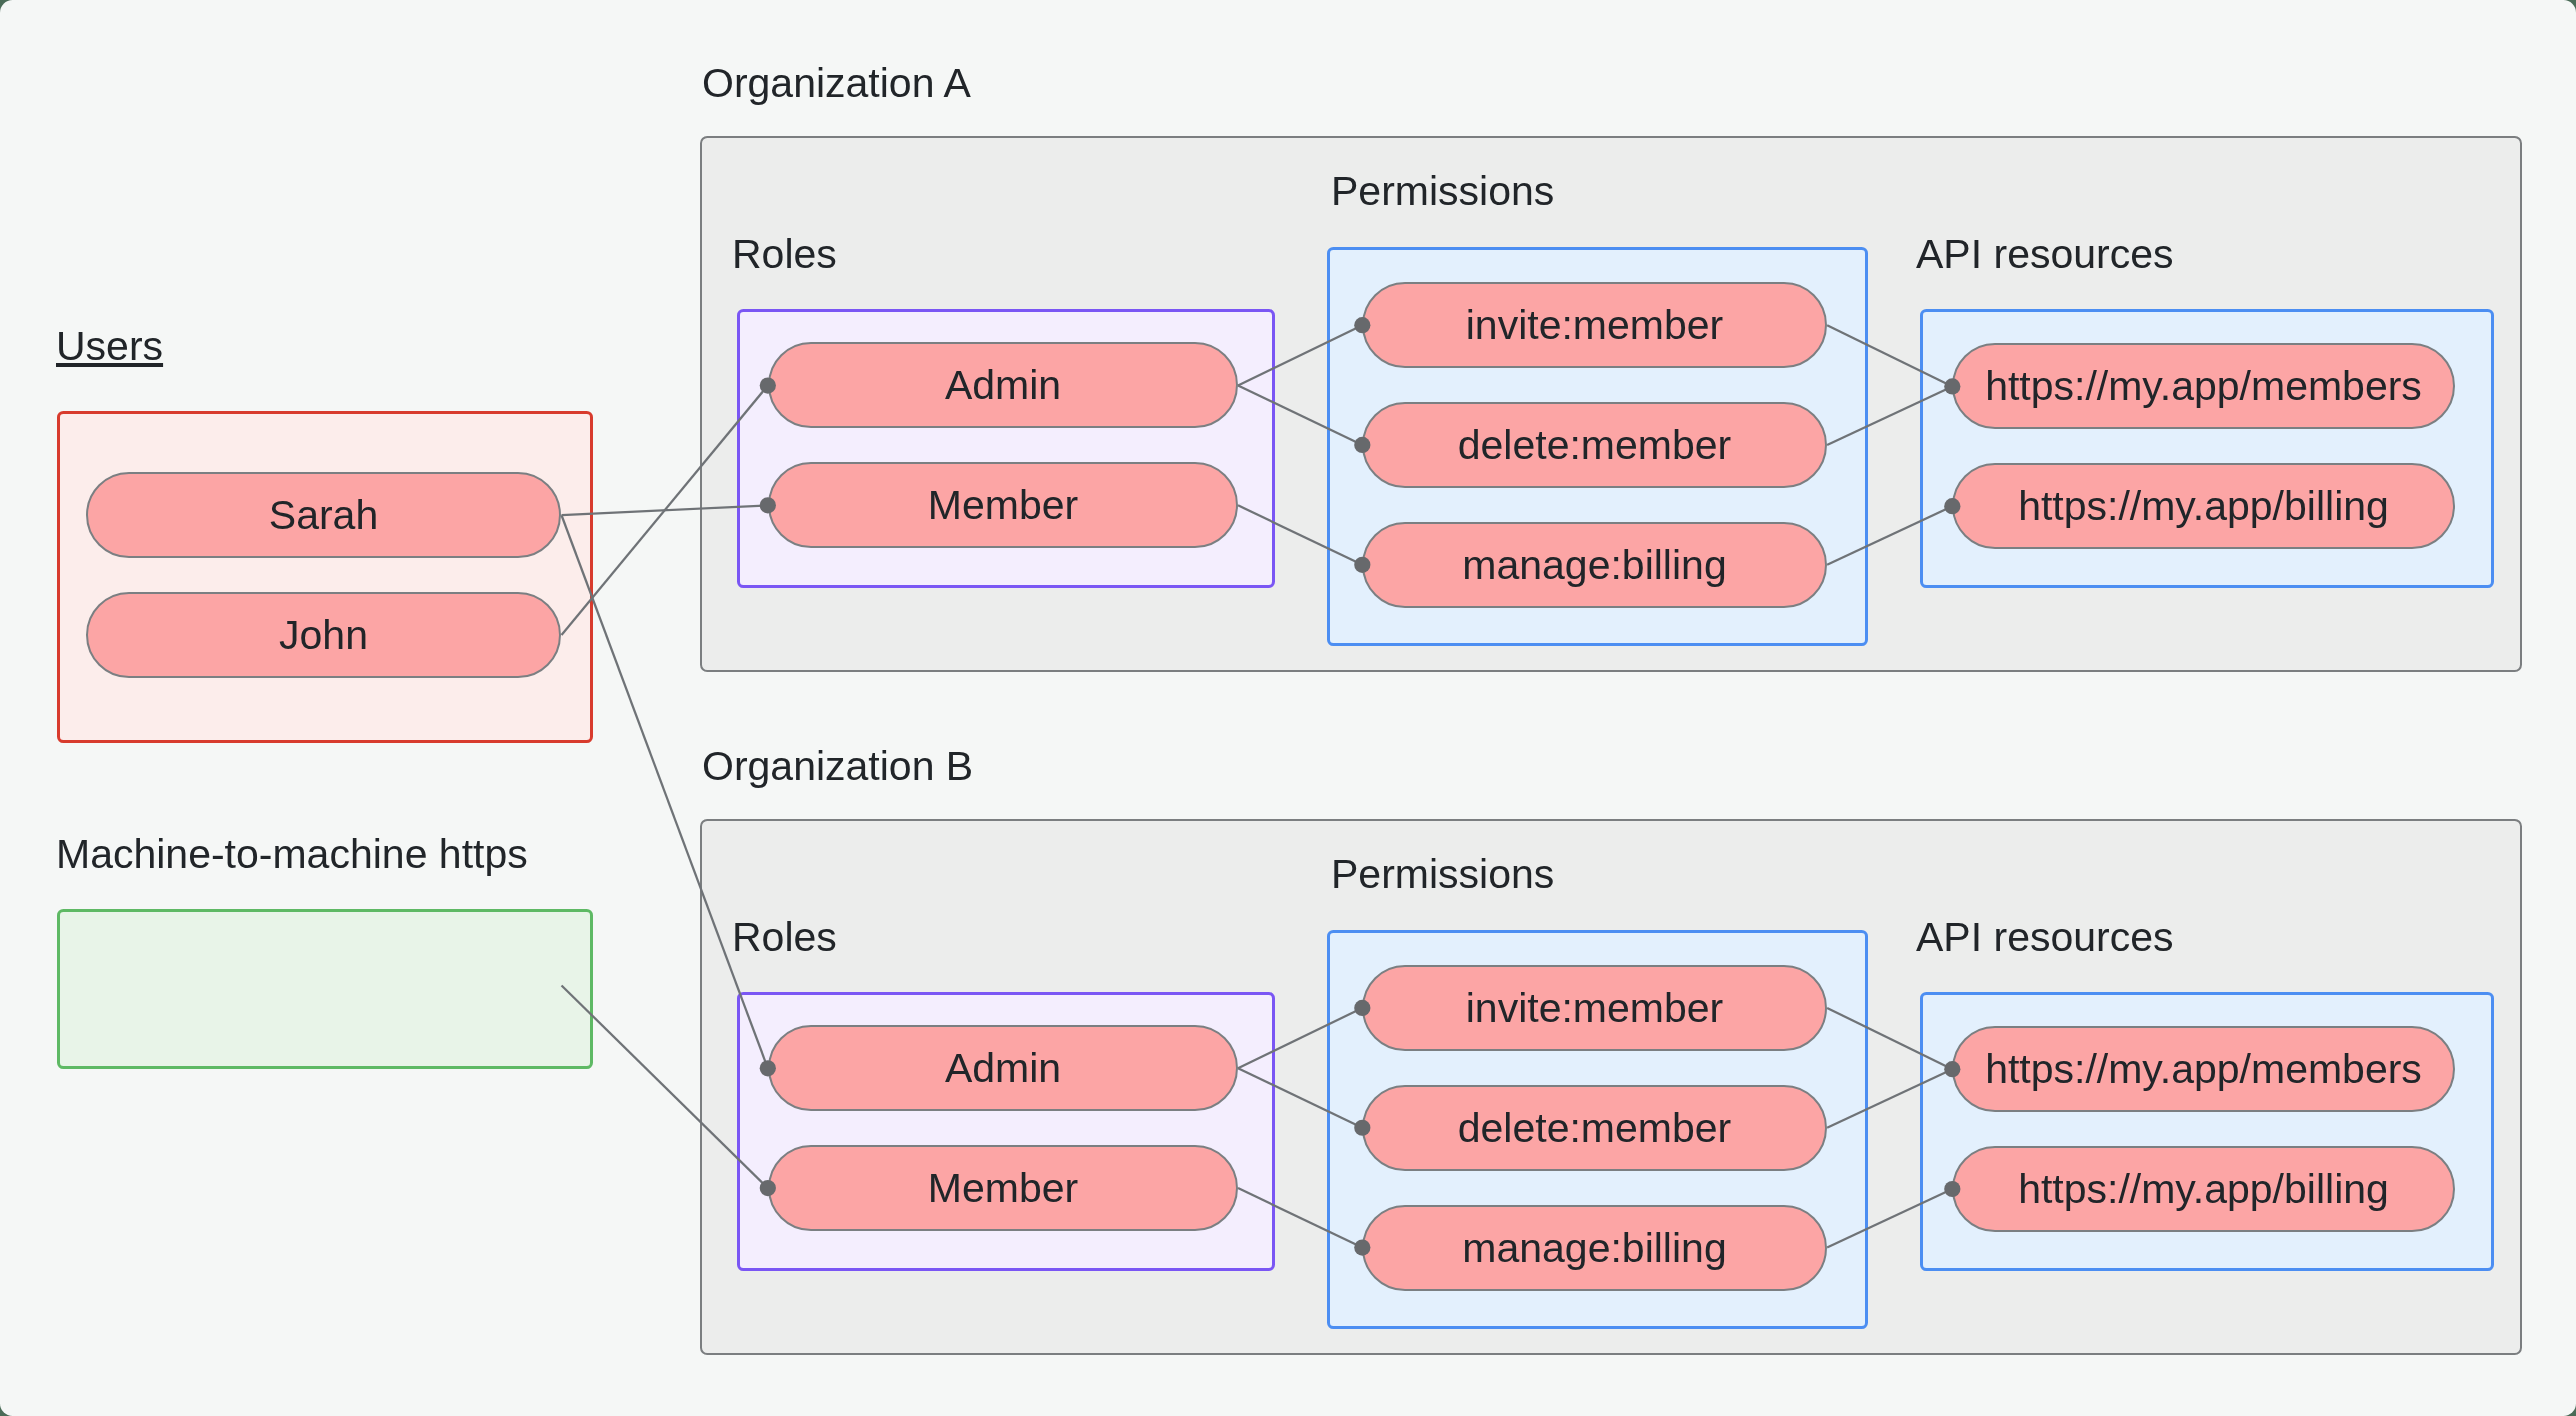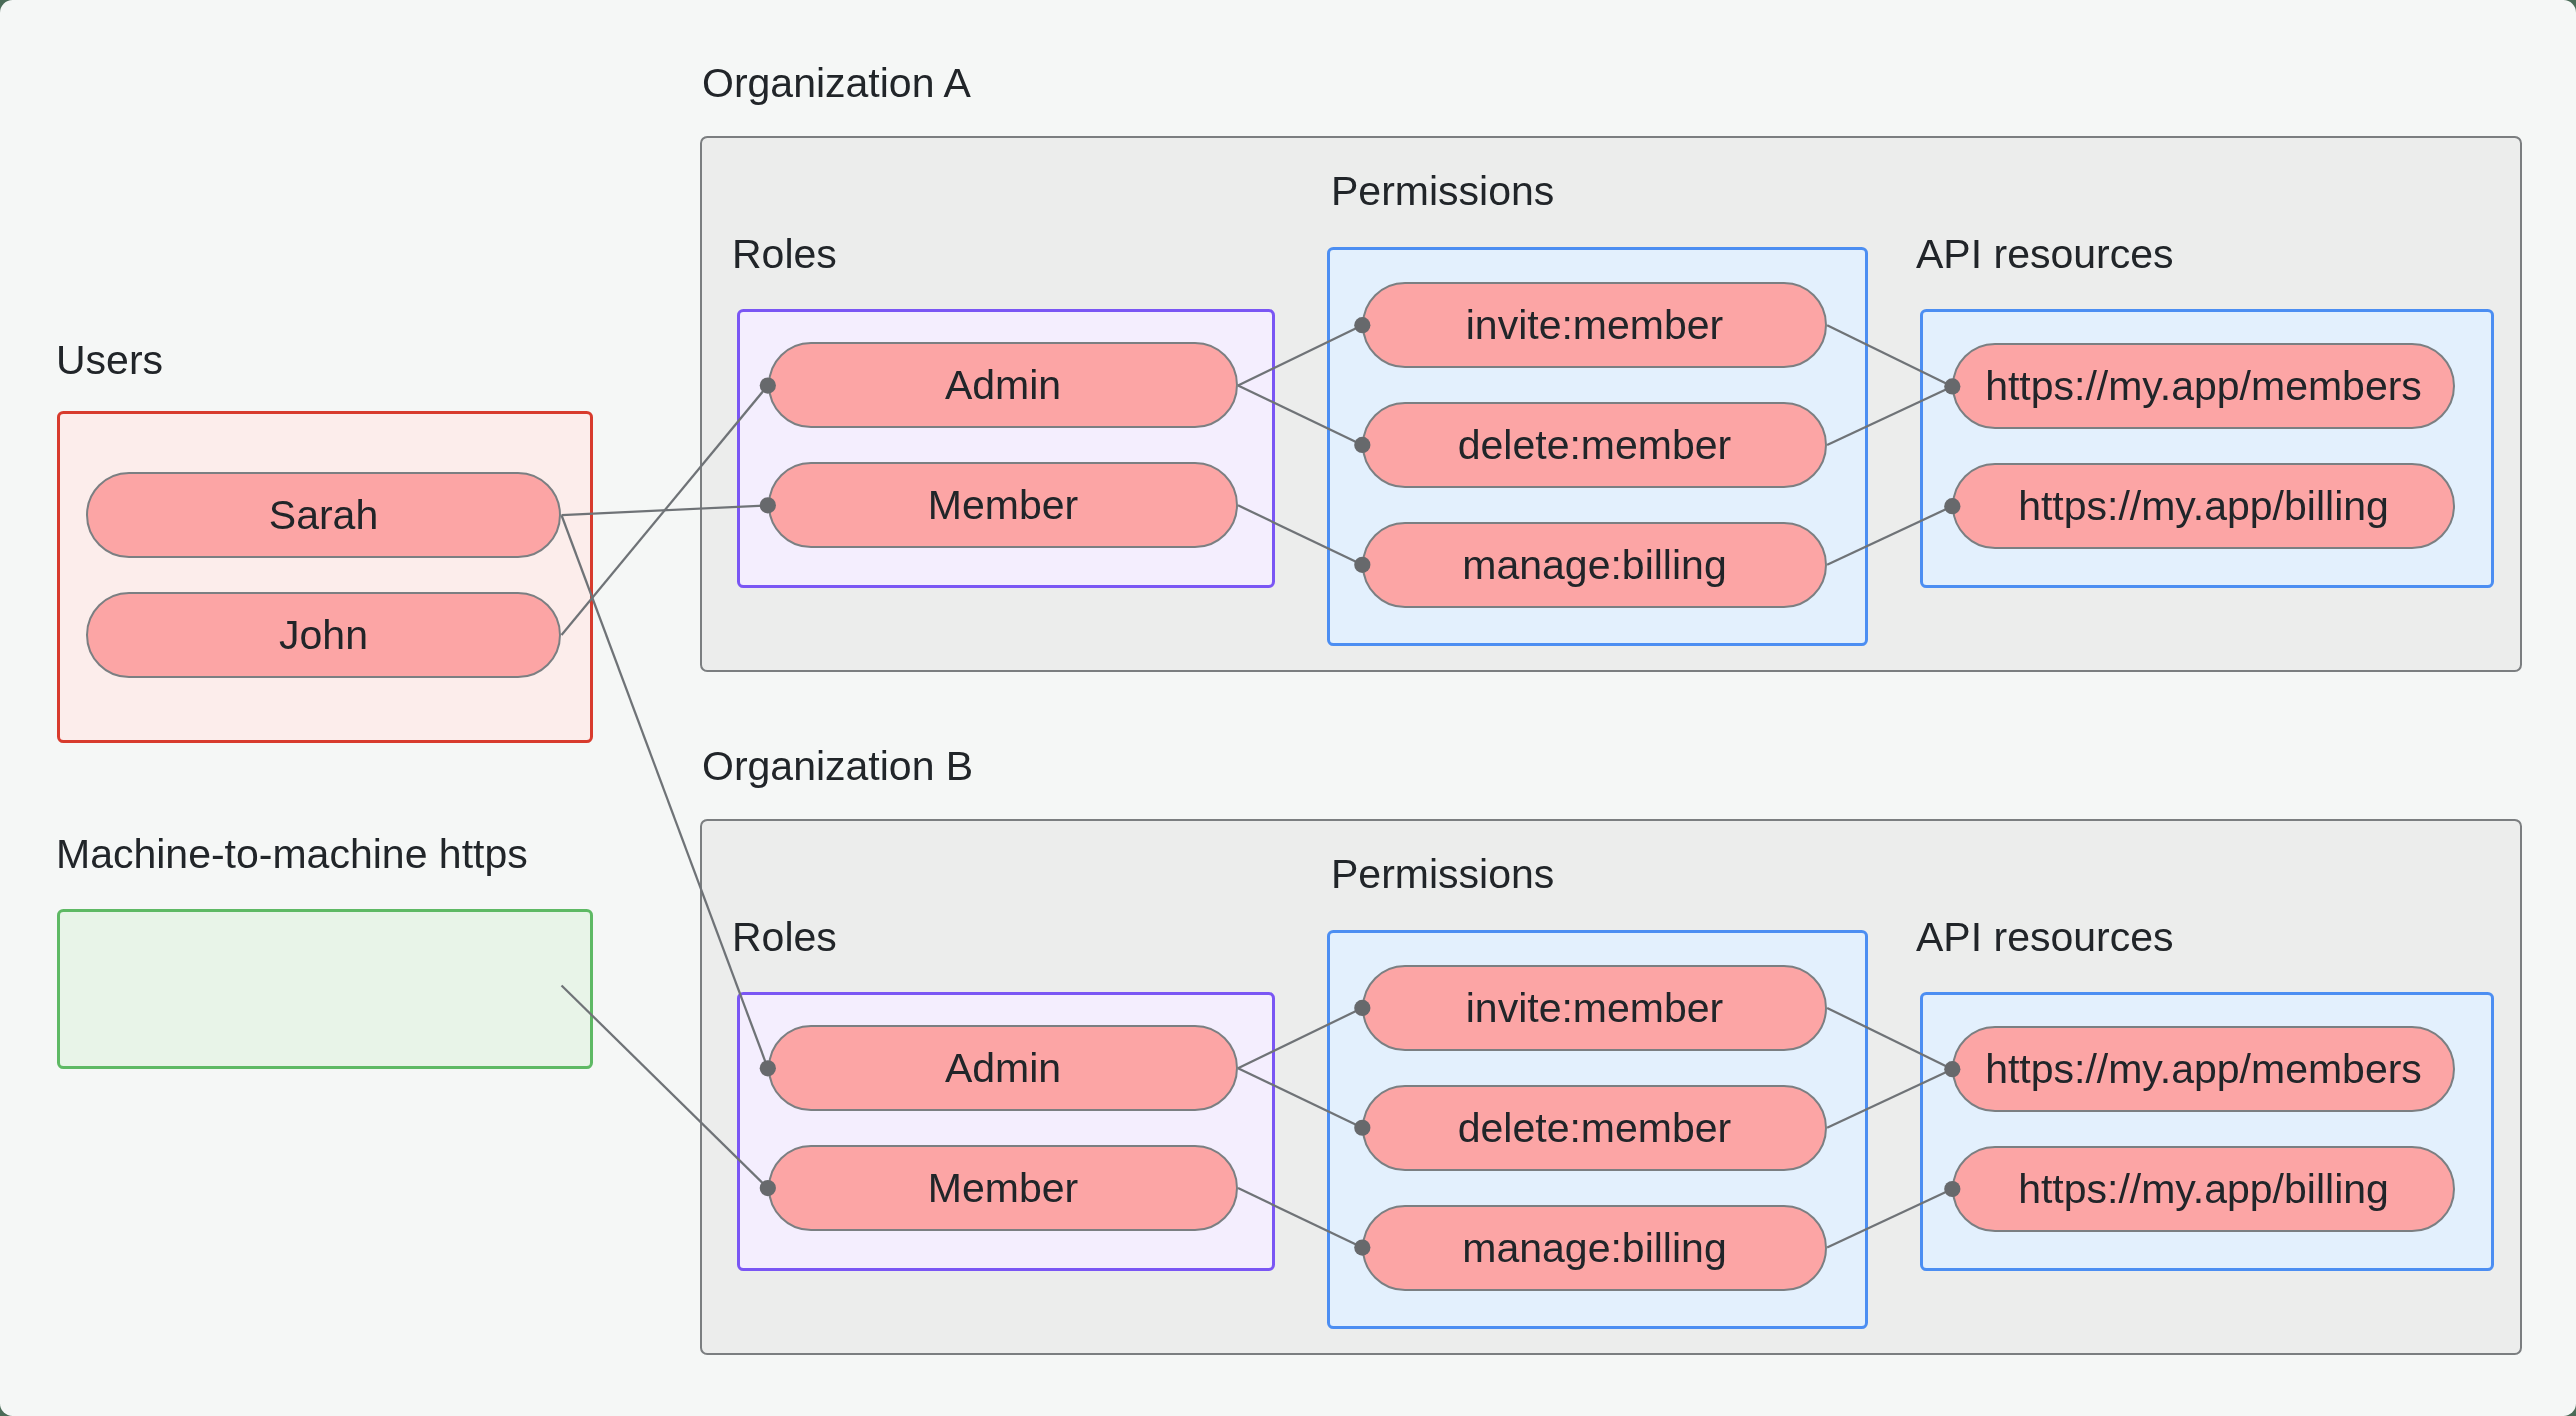--- a/index.html
+++ b/index.html
@@ -22,21 +22,21 @@
     font-size:41px;white-space:nowrap;
   }
   .org{position:absolute;left:0;width:2576px;height:683px;}
   .edges{position:absolute;left:0;top:0;pointer-events:none;}
 </style>
 </head>
 <body>
 
 <div class="canvas">
 
-  <div class="lbl" style="left:56px;top:335px;">Users</div>
+  <div class="lbl" style="left:56px;top:321px;text-decoration:underline;">Users</div>
   <div class="grp red" style="left:57px;top:411px;width:530px;height:326px;"></div>
   <div class="pill" style="left:86px;top:592px;width:475px;">John</div>
   <div class="pill" style="left:86px;top:472px;width:475px;">Sarah</div>
 
   <div class="lbl" style="left:56px;top:829px;">Machine-to-machine https</div>
   <div class="grp green" style="left:57px;top:909px;width:530px;height:154px;"></div>
 
   <div class="org" style="top:0;">
     <div class="lbl" style="left:702px;top:58px;">Organization A</div>
     <div class="orgbox" style="left:700px;top:136px;width:1818px;height:532px;"></div>

